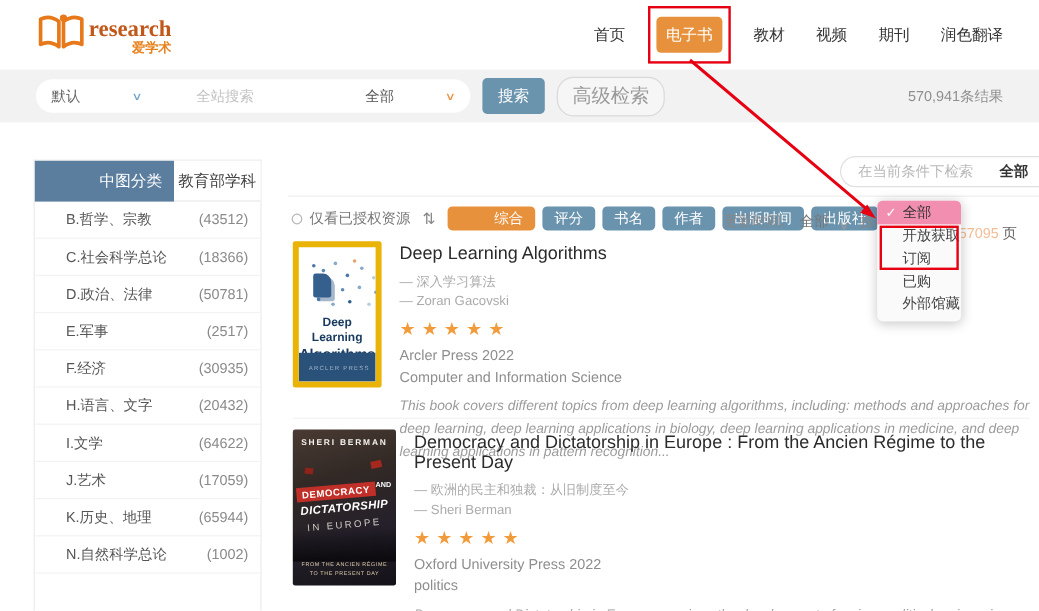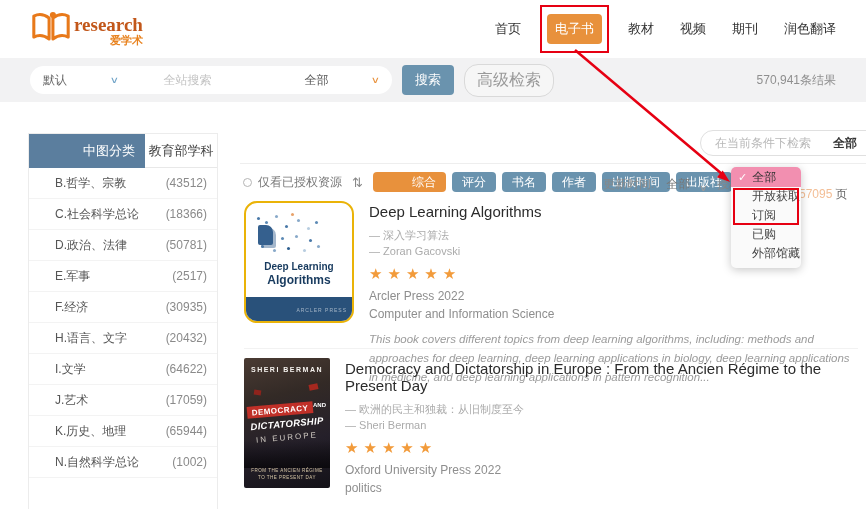--- a/index.html
+++ b/index.html
@@ -85,21 +85,21 @@
   .book1 { top:201px; }
   .book2 { top:358px; }
   .book-sep { position:absolute; left:244px; right:8px; top:348px; border-top:1px solid #f2f2f2; }
   .details { margin-left:15px; padding-top:2px; flex:1; min-width:0; }
   .b-title { font-size:15px; color:#2b2b2b; margin-bottom:8px; cursor:pointer; }
   .b-sub { font-size:11px; color:#ababab; line-height:1.45; }
   .b-stars { color:#F29B3B; font-size:15px; letter-spacing:5px; margin:5px 0 4px; }
   .b-pub { font-size:12px; color:#8e8e8e; line-height:1.5; }
   .b-desc { font-size:11.5px; color:#9b9b9b; font-style:italic; line-height:1.65; margin-top:7px; }
   
-  .cover1 { width:110px; height:122px; flex-shrink:0; border:2px solid #eab308; border-radius:13px;
+  .cover1 { width:74px; height:122px; flex-shrink:0; border:5px solid #eab308; border-radius:2px;
     position:relative; background:#fff; overflow:hidden; cursor:pointer; }
   .c1-dots { position:absolute; top:14px; left:11px; width:3px; height:3px; border-radius:50%; background:#4a79a8;
     box-shadow: 8px 4px 0 #5d8ab5, 18px -2px 0 #88a9c9, 28px 8px 0 #4a79a8, 40px 2px 0 #88a9c9,
       50px 10px 0 #b8cde0, 58px 4px 0 #5d8ab5, 12px 16px 0 #2e5f8f, 24px 20px 0 #5d8ab5,
       38px 18px 0 #88a9c9, 52px 22px 0 #4a79a8, 4px 28px 0 #5d8ab5, 16px 32px 0 #88a9c9,
       30px 30px 0 #2e5f8f, 46px 32px 0 #b8cde0, 60px 28px 0 #88a9c9, 34px -4px 0 #e8a26a; }
   .c1-head { position:absolute; top:22px; left:12px; width:15px; height:20px; background:#35608e;
     border-radius:2px 7px 2px 2px; box-shadow:3px 3px 0 rgba(53,96,142,0.45); }
   .c1-title { position:absolute; top:58px; width:100%; text-align:center; color:#173A5E;
     font-weight:bold; font-size:10px; line-height:1.2; }

